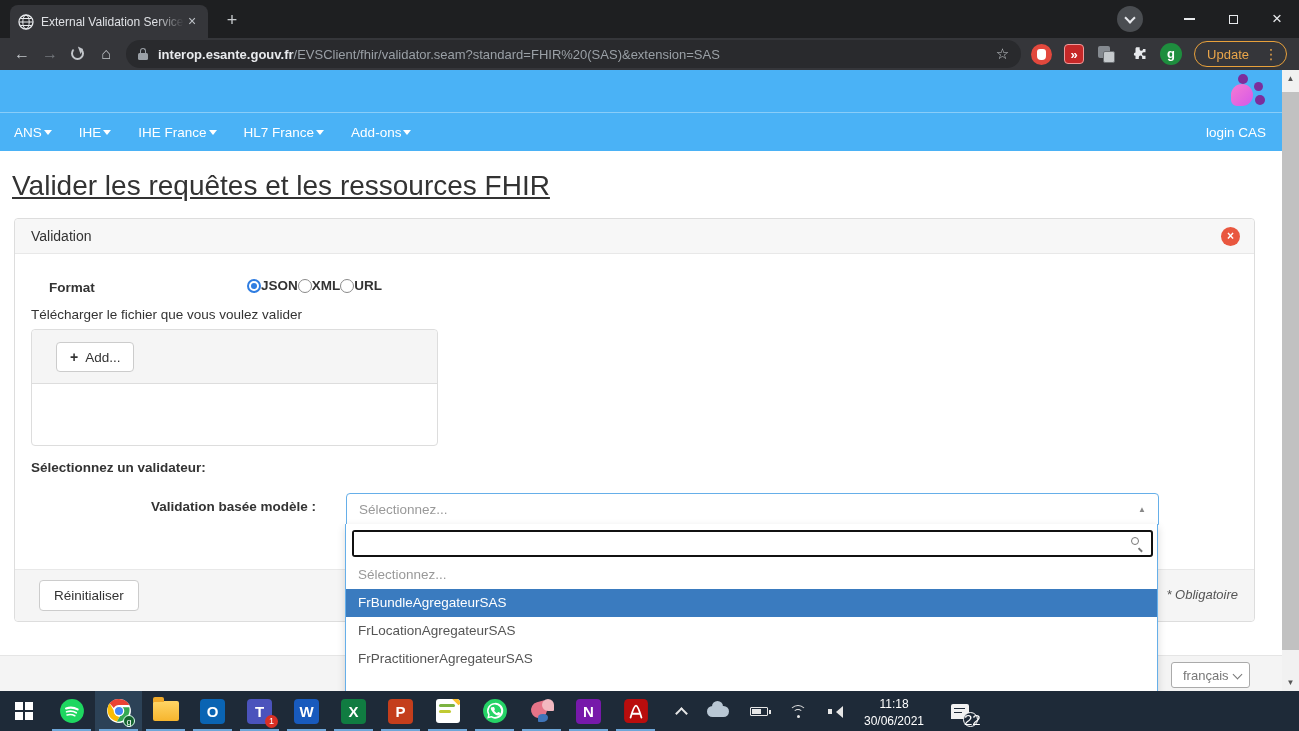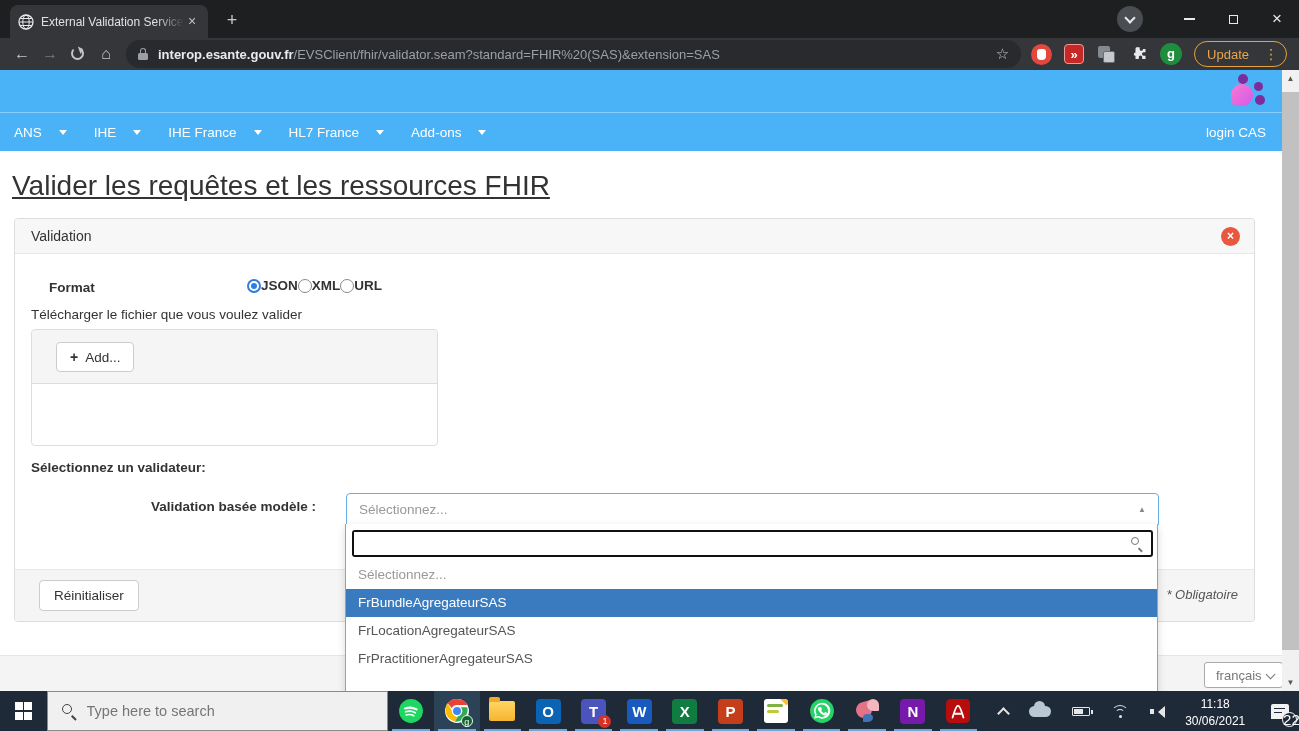--- a/index.html
+++ b/index.html
@@ -64,21 +64,21 @@
   .site-header .t { position:absolute; left:14px; top:10px; color:#fff; font-size:18px; }
   .logo { position:absolute; right:34px; top:4px; width:36px; height:34px; }
   .logo .blob { position:absolute; left:2px; bottom:2px; width:22px; height:22px;
                 background:linear-gradient(135deg,#f77ad2,#d558e8); border-radius:50% 50% 50% 6px; }
   .logo .d1,.logo .d2,.logo .d3 { position:absolute; border-radius:50%; background:#7c2d9c; }
   .logo .d1 { width:10px; height:10px; left:9px; top:0; }
   .logo .d2 { width:9px; height:9px; right:2px; top:8px; }
   .logo .d3 { width:10px; height:10px; right:0; bottom:3px; }
   .site-nav { position:absolute; top:42px; left:0; right:0; height:39px; background:#4ab2f6;
               border-top:1px solid rgba(255,255,255,.35); display:flex; align-items:center; gap:27px; padding-left:14px; }
-  .nav-item { color:#fff; font-size:13.5px; display:flex; align-items:center; gap:17px; }
+  .nav-item { color:#fff; font-size:13.5px; display:flex; align-items:center; gap:2px; }
   .caret-down { width:0; height:0; border:4px solid transparent; border-top:5px solid #fff; margin-top:4px; }
   .login-cas { position:absolute; right:33px; color:#fff; font-size:13.5px; }
 
   .page-title { position:absolute; left:12px; top:100px; font-size:28px; color:#333; font-weight:400;text-decoration:underline; }
 
   
   .panel { position:absolute; left:14px; top:148px; width:1241px; height:404px; border:1px solid #ddd;
            border-radius:4px; background:#fff; }
   .panel-h { position:absolute; top:0; left:0; right:0; height:35px; background:#f7f7f7;
              border-bottom:1px solid #e8e8e8; border-radius:4px 4px 0 0; }
@@ -119,21 +119,21 @@
   .mag { position:absolute; right:7px; top:5px; width:13px; height:13px; }
   .mag i { position:absolute; left:0; top:0; width:8px; height:8px; border:1.5px solid #777; border-radius:50%; }
   .mag b { position:absolute; right:1px; bottom:0; width:5px; height:1.5px; background:#777; transform:rotate(45deg); }
   .dd-opt { position:absolute; left:0; width:100%; height:28px; line-height:28px; padding-left:12px;
             font-size:13.5px; color:#555; }
   .dd-opt.placeholder { color:#999; }
   .dd-opt.hl { background:#3a7bbf; color:#fff; }
 
   
   .page-footer { position:absolute; left:0; top:585px; width:1299px; height:36px; background:#f4f4f4; border-top:1px solid #e5e5e5; }
-  .lang-select { position:absolute; right:16px; top:6px; width:79px; height:26px; background:#fff;
+  .lang-select { position:absolute; right:49px; top:6px; width:79px; height:26px; background:#fff;
                  border:1px solid #aaa; border-radius:3px; font-size:13px; color:#777;
                  display:flex; align-items:center; padding-left:11px; }
   .lang-select .chev { position:absolute; right:8px; top:8px; width:7px; height:7px;
                        border-right:1.5px solid #777; border-bottom:1.5px solid #777; transform:rotate(45deg); }
   .scrollbar { position:absolute; right:0; top:0; width:17px; height:621px; background:#f1f1f1; z-index:9; }
   .sb-arrow { position:absolute; left:0; width:17px; height:17px; color:#555; font-size:8px; text-align:center; line-height:17px; }
   .sb-thumb { position:absolute; left:0; top:22px; width:17px; height:558px; background:#c1c1c1; }
 
   
   .taskbar { position:absolute; left:0; bottom:0; width:1299px; height:40px; background:#1e2a38; display:flex; }
@@ -366,27 +366,20 @@
 
   <div class="taskbar">
     <div class="start">
       <div class="win-logo">
           <i></i>
           <i></i>
           <i></i>
           <i></i>
         </div>
     </div>
-    <div class="tb-search">
-      <span class="tb-mag">
-          <i></i>
-          <b></b>
-        </span>
-      <input placeholder="Type here to search" style="">
-    </div>
 
     <div class="app">
       <svg viewBox="0 0 24 24">
           <circle cx="12" cy="12" r="11" fill="#1ed760"></circle>
         <path d="M6.5 9.6c3.7-1.1 7.8-.7 10.7 1" stroke="#fff" stroke-width="1.9" fill="none" stroke-linecap="round"></path>
         <path d="M7 12.7c3.1-.9 6.5-.5 8.9.9" stroke="#fff" stroke-width="1.6" fill="none" stroke-linecap="round"></path>
         <path d="M7.4 15.6c2.6-.7 5.2-.4 7.2.8" stroke="#fff" stroke-width="1.4" fill="none" stroke-linecap="round"></path>
         </svg>
     </div>
     <div class="app active">

